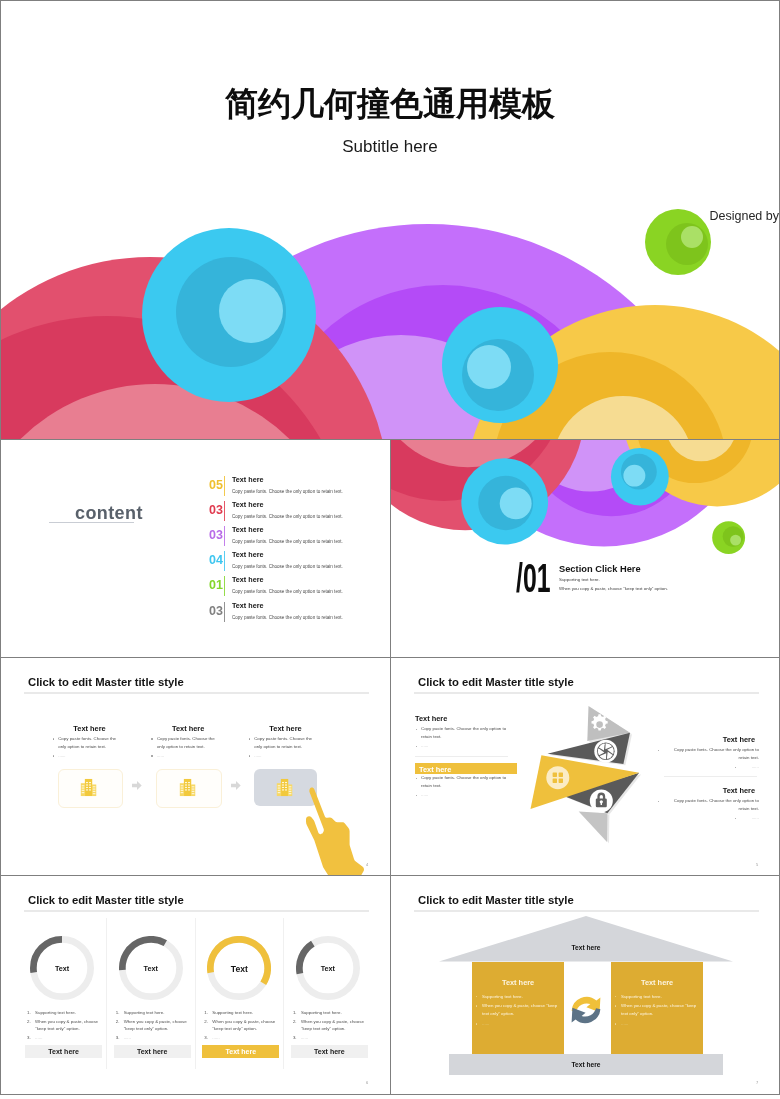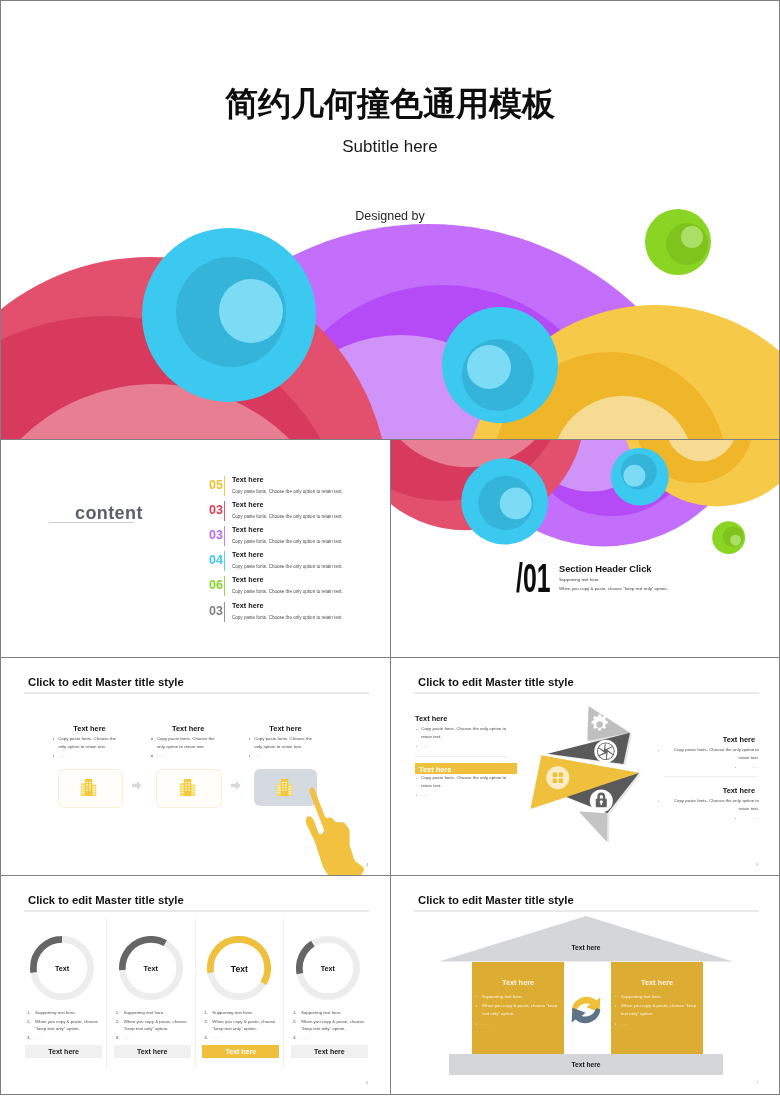--- a/index.html
+++ b/index.html
@@ -41,21 +41,21 @@
         <circle cx="497" cy="374" r="36" fill="#35b4da"></circle>
         <circle cx="488" cy="366" r="22" fill="#7ddcf5"></circle>
 
         <circle cx="677" cy="241" r="33" fill="#8ad423"></circle>
         <circle cx="686" cy="243" r="21" fill="#7ec41c"></circle>
         <circle cx="691" cy="236" r="11" fill="#aae066"></circle>
       </g>
     </svg>
     <div class="abs" style="left:0;top:136px;width:778px;text-align:center;font-size:17px;color:#1a1a1a;">Subtitle here</div>
     <div class="abs" style="left:0;top:81px;width:778px;text-align:center;font-size:33px;font-weight:bold;color:#0d0d0d;">简约几何撞色通用模板</div>
-    <div class="abs" style="left:0;top:208px;width:778px;text-align:center;font-size:12.5px;color:#262626;">Designed by</div>
+    <div class="abs" style="left:0;top:208px;width:778px;text-align:right;font-size:12.5px;color:#262626;">Designed by</div>
   </div>
   <div class="slide" id="s2" style="left:0;top:439px;width:391px;height:219px">
     <div class="abs" style="left:74px;top:63px;font-size:18px;font-weight:bold;color:#59616b;letter-spacing:0.4px;">content</div>
     <div class="abs" style="left:48px;top:82px;width:85px;height:1px;background:#c9cdd4;"></div>
     <div id="content-list">
         <div class="abs" style="left: 0px; top: 35px; width: 391px; height: 25px;">
           <div class="abs" style="left:208px;top:3px;font-size:12.5px;font-weight:bold;font-family:'Liberation Sans',sans-serif;color:#f0c02f;letter-spacing:0px;">05</div>
           <div class="abs" style="left:223px;top:1px;width:1.2px;height:20px;background:#f0c02f;opacity:.85;"></div>
           <div class="abs" style="left:231px;top:0px;font-size:7.2px;font-weight:bold;color:#141414;">Text here</div>
           <div class="abs" style="left:231px;top:14px;font-size:4.55px;color:#4d4d4d;">Copy paste fonts. Choose the only option to retain text.</div>
@@ -72,21 +72,21 @@
           <div class="abs" style="left:231px;top:0px;font-size:7.2px;font-weight:bold;color:#141414;">Text here</div>
           <div class="abs" style="left:231px;top:14px;font-size:4.55px;color:#4d4d4d;">Copy paste fonts. Choose the only option to retain text.</div>
         </div>
         <div class="abs" style="left: 0px; top: 110.3px; width: 391px; height: 25px;">
           <div class="abs" style="left:208px;top:3px;font-size:12.5px;font-weight:bold;font-family:'Liberation Sans',sans-serif;color:#3ec6f0;letter-spacing:0px;">04</div>
           <div class="abs" style="left:223px;top:1px;width:1.2px;height:20px;background:#3ec6f0;opacity:.85;"></div>
           <div class="abs" style="left:231px;top:0px;font-size:7.2px;font-weight:bold;color:#141414;">Text here</div>
           <div class="abs" style="left:231px;top:14px;font-size:4.55px;color:#4d4d4d;">Copy paste fonts. Choose the only option to retain text.</div>
         </div>
         <div class="abs" style="left: 0px; top: 135.4px; width: 391px; height: 25px;">
-          <div class="abs" style="left:208px;top:3px;font-size:12.5px;font-weight:bold;font-family:'Liberation Sans',sans-serif;color:#84d62b;letter-spacing:0px;">06</div>
+          <div class="abs" style="left:208px;top:3px;font-size:12.5px;font-weight:bold;font-family:'Liberation Sans',sans-serif;color:#84d62b;letter-spacing:0px;">01</div>
           <div class="abs" style="left:223px;top:1px;width:1.2px;height:20px;background:#84d62b;opacity:.85;"></div>
           <div class="abs" style="left:231px;top:0px;font-size:7.2px;font-weight:bold;color:#141414;">Text here</div>
           <div class="abs" style="left:231px;top:14px;font-size:4.55px;color:#4d4d4d;">Copy paste fonts. Choose the only option to retain text.</div>
         </div>
         <div class="abs" style="left: 0px; top: 160.5px; width: 391px; height: 25px;">
           <div class="abs" style="left:208px;top:3px;font-size:12.5px;font-weight:bold;font-family:'Liberation Sans',sans-serif;color:#808080;letter-spacing:0px;">03</div>
           <div class="abs" style="left:223px;top:1px;width:1.2px;height:20px;background:#808080;opacity:.85;"></div>
           <div class="abs" style="left:231px;top:0px;font-size:7.2px;font-weight:bold;color:#141414;">Text here</div>
           <div class="abs" style="left:231px;top:14px;font-size:4.55px;color:#4d4d4d;">Copy paste fonts. Choose the only option to retain text.</div>
         </div>
@@ -109,21 +109,21 @@
         <circle cx="250" cy="310" r="32" fill="#7ddcf5"></circle>
         <circle cx="499" cy="364" r="58" fill="#3bc9f0"></circle>
         <circle cx="497" cy="374" r="36" fill="#35b4da"></circle>
         <circle cx="488" cy="366" r="22" fill="#7ddcf5"></circle>
         <circle cx="677" cy="241" r="33" fill="#8ad423"></circle>
         <circle cx="686" cy="243" r="21" fill="#7ec41c"></circle>
         <circle cx="691" cy="236" r="11" fill="#aae066"></circle>
       </g>
     </svg>
     <div class="abs" style="left:125px;top:116px;font-size:40px;font-weight:bold;color:#0d0d0d;letter-spacing:0px;font-family:'Liberation Sans',sans-serif;transform:scaleX(0.62);transform-origin:left top;width:max-content;">/01</div>
-    <div class="abs" style="left:168px;top:124px;font-size:9.3px;font-weight:bold;color:#141414;">Section Header Click</div>
+    <div class="abs" style="left:168px;top:124px;font-size:9.3px;font-weight:bold;color:#141414;">Section Click Here</div>
     <div class="abs" style="left:168px;top:137px;font-size:4.4px;color:#3d3d3d;">Supporting text here.</div>
     <div class="abs" style="left:168px;top:146px;font-size:4.4px;color:#3d3d3d;">When you copy &amp; paste, choose "keep text only" option.</div>
   </div>
   <div class="slide" id="s4" style="left:0;top:657px;width:391px;height:219px">
     <div class="abs" style="left:27px;top:18px;font-size:11.3px;font-weight:bold;color:#141414;">Click to edit Master title style</div>
     <div class="abs" style="left:23px;top:34px;width:345px;height:1.5px;background:#e9e9e9;"></div>
     <div id="proc-cards">
         <div class="abs" style="left: 56px; top: 66px; width: 65px;">
           <div style="text-align:center;font-size:7.4px;font-weight:bold;color:#141414;">Text here</div>
           <div class="abs" style="left:-4.3px;top:14.3px;width:1.4px;height:1.4px;border-radius:50%;background:#9a9a9a;"></div>

